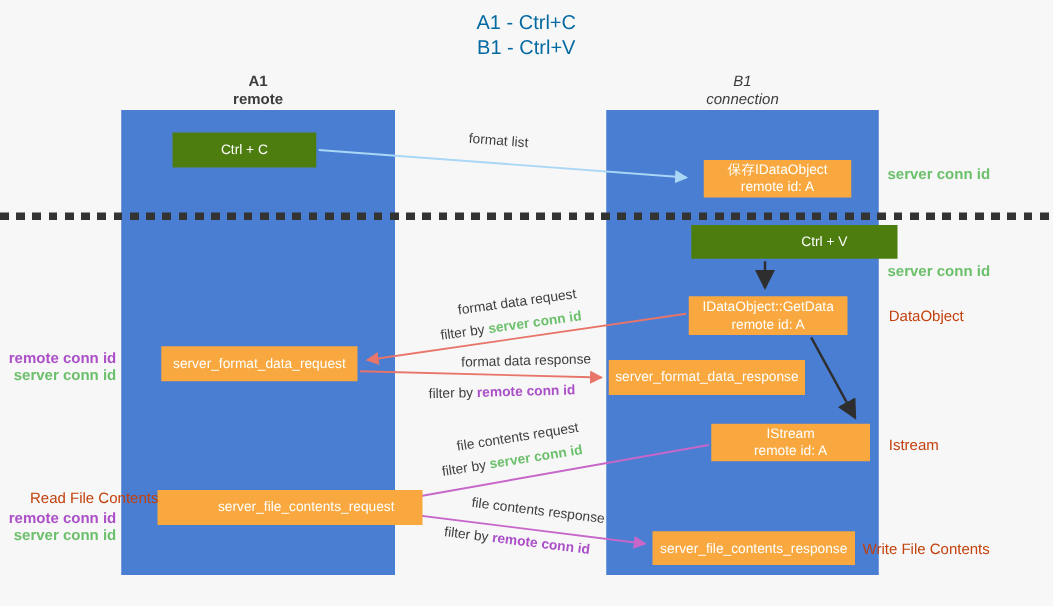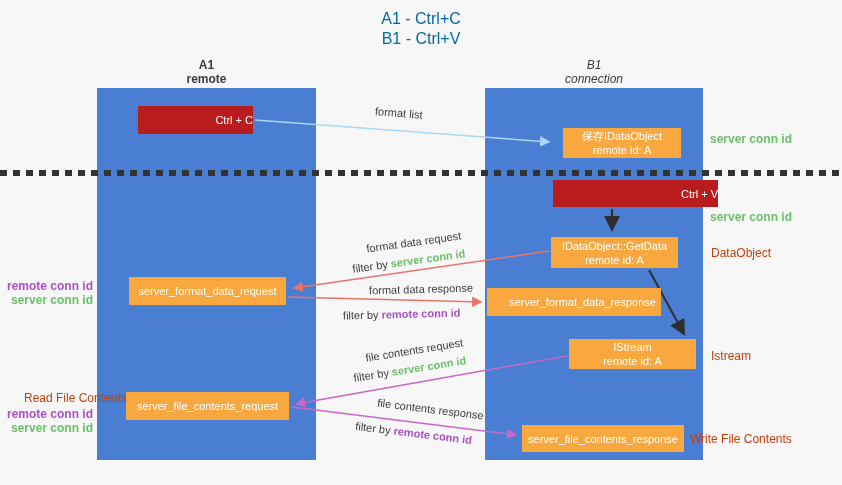--- a/index.html
+++ b/index.html
@@ -6,21 +6,21 @@
   body{background:#f7f7f7;font-family:"Liberation Sans",sans-serif;}
   .stage{position:relative;width:842px;height:485px;background:#f7f7f7;overflow:hidden;}
   .title{position:absolute;left:0;top:9px;width:842px;text-align:center;
          font-size:16px;line-height:20px;color:#0369a1;}
   .colheader{position:absolute;text-align:center;font-size:12px;line-height:14px;color:#3c3c3c;}
   .lifeline{position:absolute;top:88px;height:372px;background:#4a7ed2;}
   .divider{position:absolute;left:0;top:170px;width:842px;height:6px;
            background:repeating-linear-gradient(90deg,#333333 0 7px,transparent 7px 13px);}
   .node{position:absolute;display:flex;flex-direction:column;align-items:center;justify-content:center;
         color:#ffffff;font-size:11px;line-height:14px;text-align:center;white-space:nowrap;}
-  .green-box{background:#b91c1c;align-items:flex-end;}
+  .green-box{background:#4d7c0f;}
   .orange-box{background:#f8a83e;}
   .elabel{position:absolute;font-size:11px;color:#3e3e3e;white-space:nowrap;}
   .slabel{position:absolute;font-size:12px;color:#c2410c;white-space:nowrap;}
   .green-t{color:#6cc06c;font-weight:bold;}
   .purple-t{color:#ab50c8;font-weight:bold;}
   .right-align{text-align:right;}
   svg.arrows{position:absolute;left:0;top:0;width:842px;height:485px;pointer-events:none;}
 </style>
 </head>
 <body>
@@ -85,30 +85,30 @@
 
   <div class="node orange-box" style="left:551px;top:237px;width:127px;height:31px;">
     <div>IDataObject::GetData</div>
     <div>remote id: A</div>
   </div>
 
   <div class="node orange-box" style="left:129px;top:277px;width:157px;height:28px;">
     <div>server_format_data_request</div>
   </div>
 
-  <div class="node orange-box" style="left:487px;top:288px;width:157px;height:28px;padding-left:17px;">
+  <div class="node orange-box" style="left:487px;top:288px;width:157px;height:28px;">
     <div>server_format_data_response</div>
   </div>
 
   <div class="node orange-box" style="left:569px;top:339px;width:127px;height:30px;">
     <div>IStream</div>
     <div>remote id: A</div>
   </div>
 
-  <div class="node orange-box" style="left:126px;top:392px;width:163px;height:28px;">
+  <div class="node orange-box" style="left:126px;top:392px;width:186px;height:28px;padding-left:26px;">
     <div>server_file_contents_request</div>
   </div>
 
   <div class="node orange-box" style="left:522px;top:425px;width:162px;height:27px;">
     <div>server_file_contents_response</div>
   </div>
 
   <div class="elabel" style="left:375px;top:107px;transform:rotate(4.5deg);">
     <span>format list</span>
   </div>

